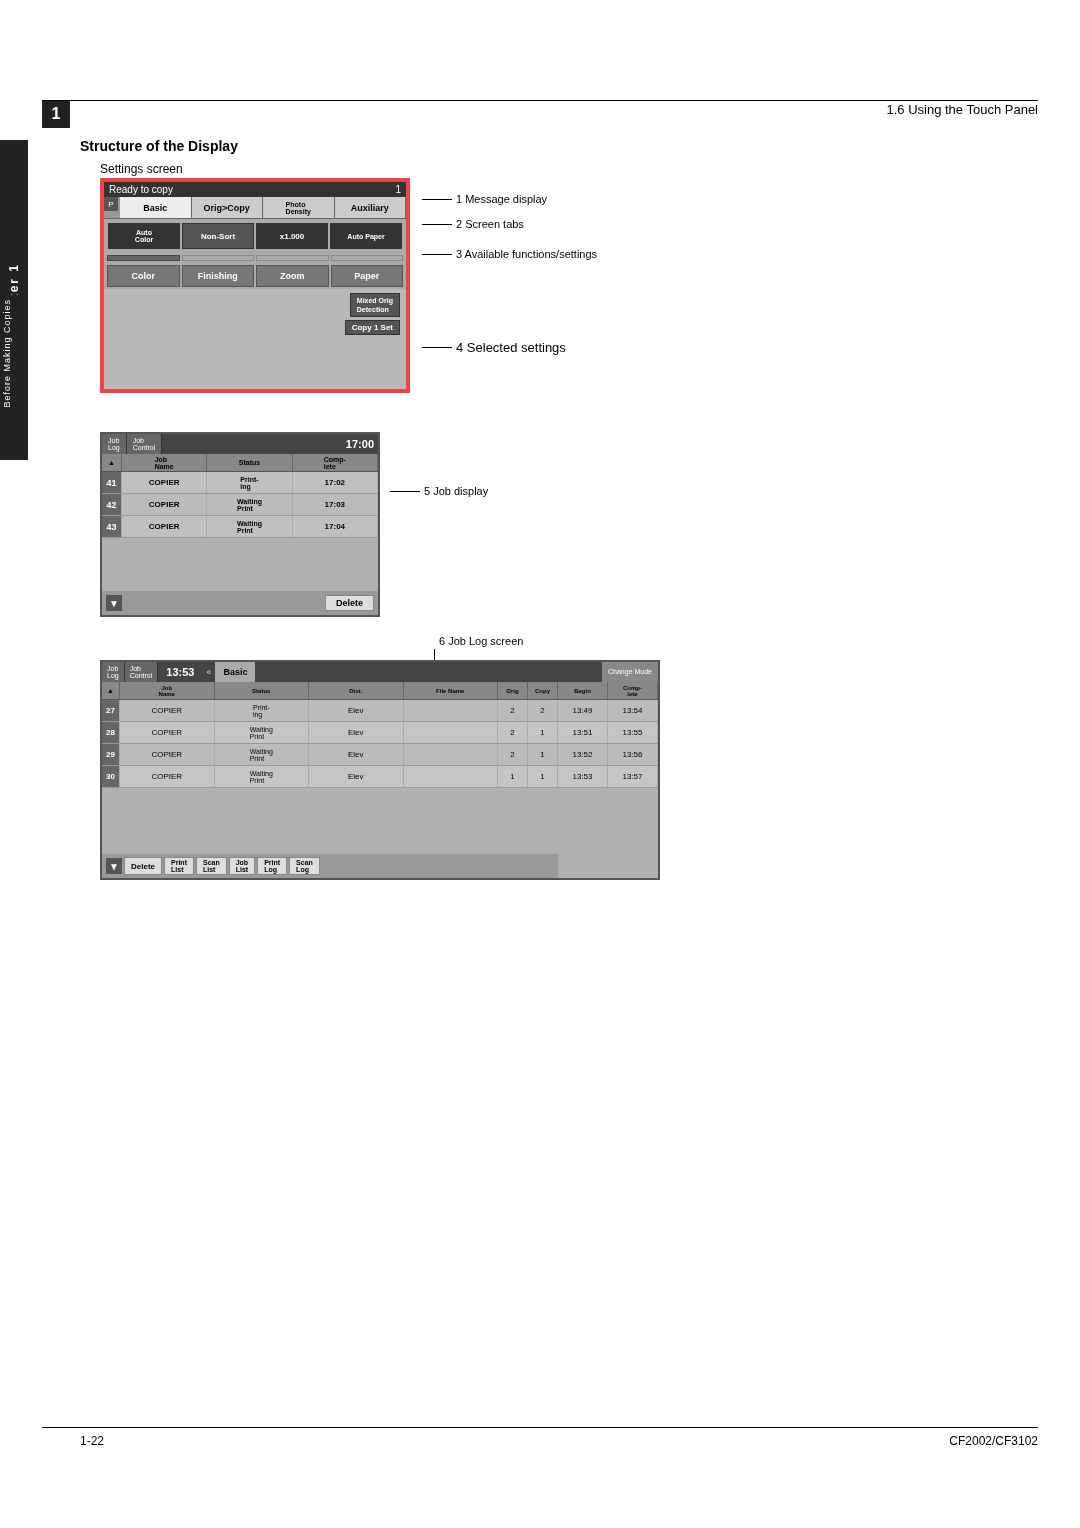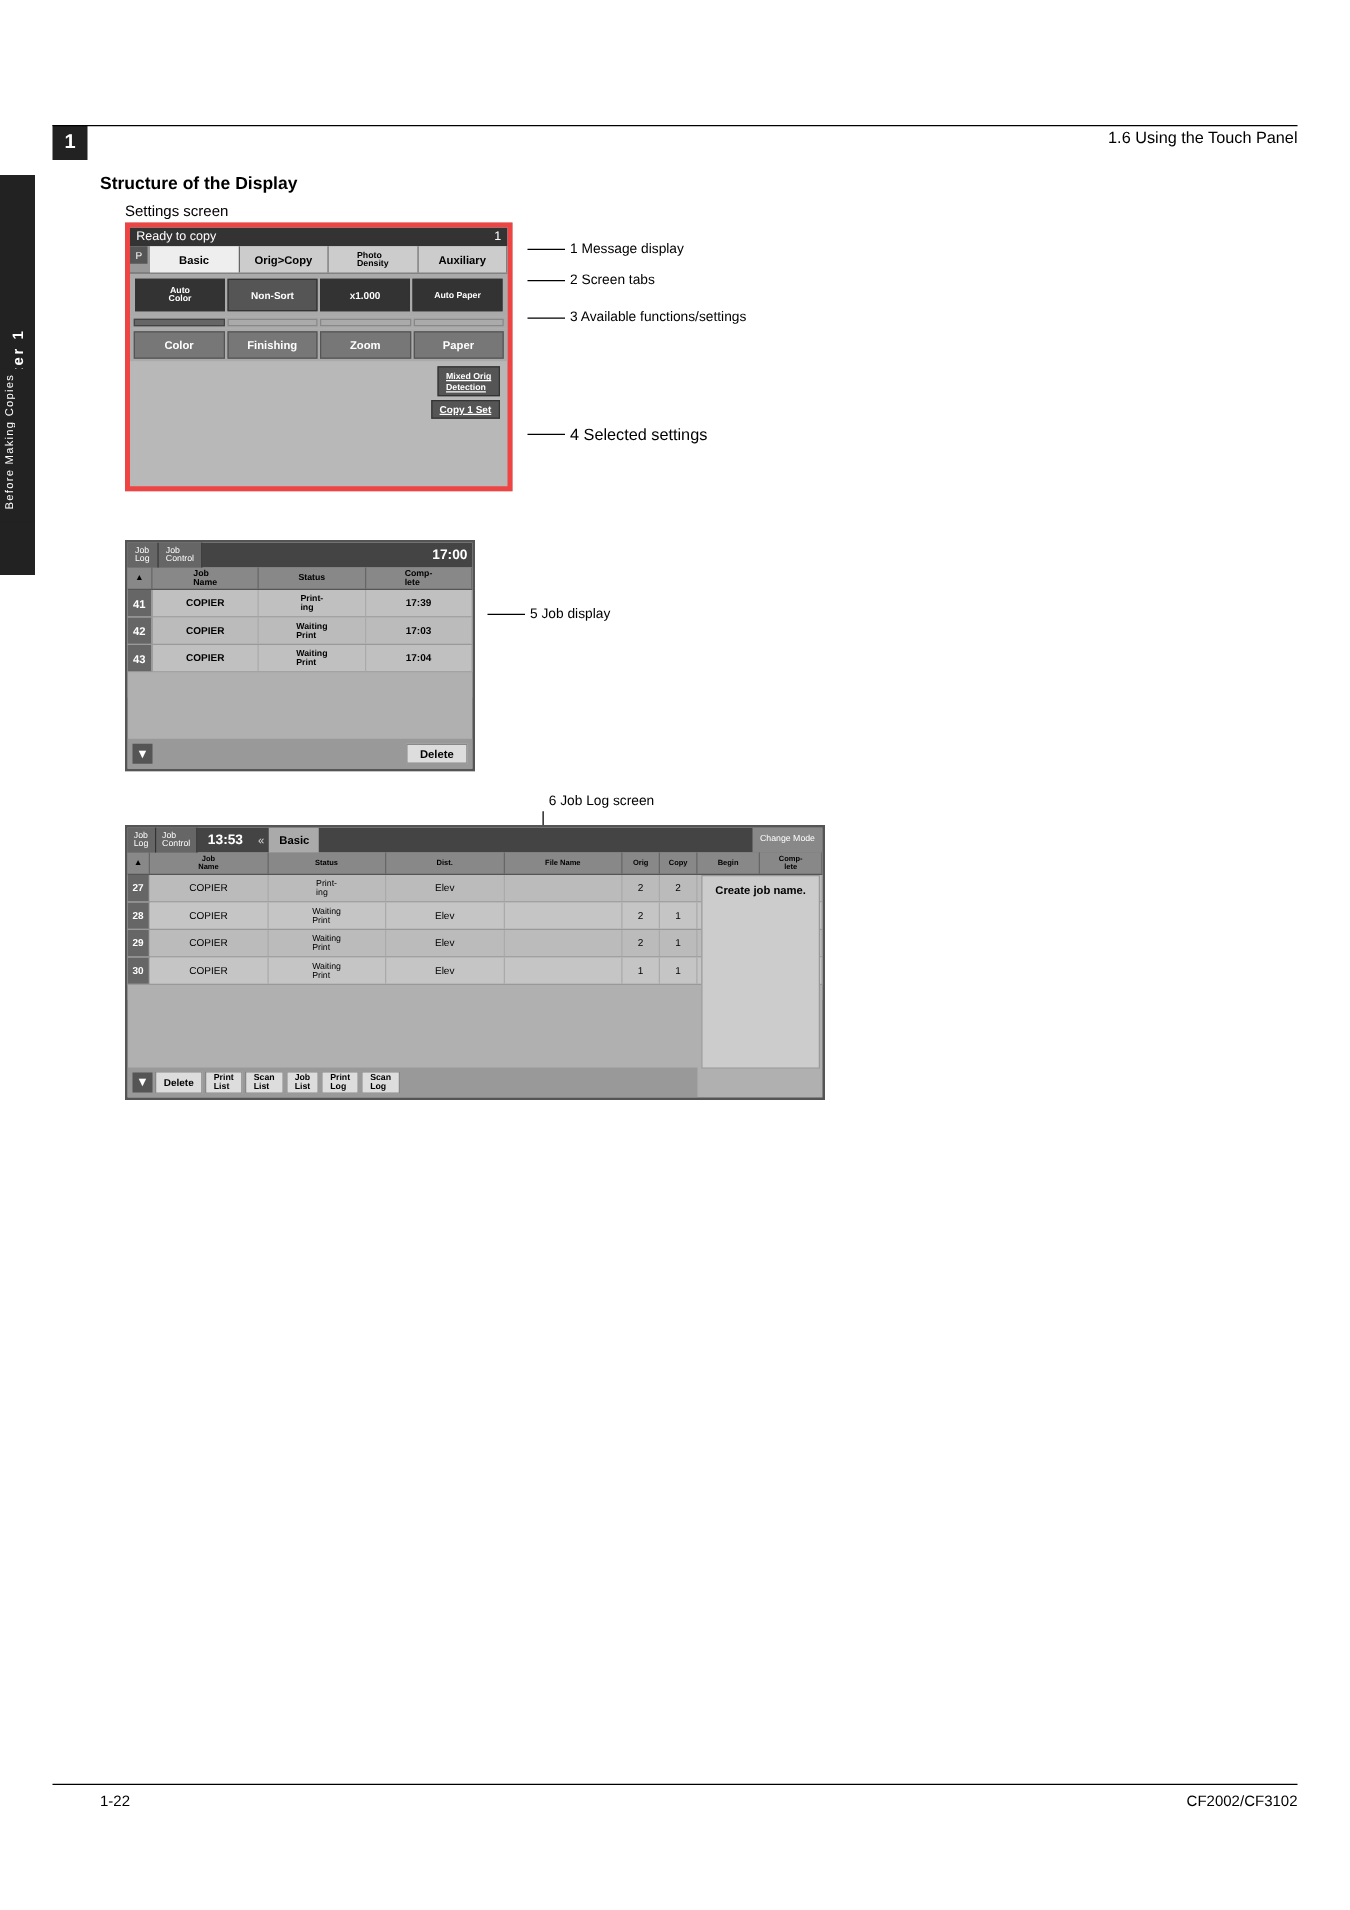--- a/index.html
+++ b/index.html
@@ -188,21 +188,20 @@
       padding: 4px 6px;
     }
     .ss-selected-btn {
       background: #555;
       color: #fff;
       font-size: 8px;
       padding: 2px 6px;
       margin-bottom: 3px;
       border: 1px solid #333;
       font-weight: bold;
-      text-decoration: underline;
     }
 
     
     .job-display {
       position: absolute;
       left: 100px;
       top: 432px;
       width: 280px;
       height: 185px;
       border: 2px solid #555;
@@ -614,21 +613,21 @@
     <div class="jd-header-cell">▲</div>
     <div class="jd-header-cell" style="font-size:7px;">Job<br>Name</div>
     <div class="jd-header-cell">Status</div>
     <div class="jd-header-cell" style="font-size:7px;">Comp-<br>lete</div>
   </div>
 
   <div class="jd-row">
     <div class="jd-cell num">41</div>
     <div class="jd-cell" style="font-size:8px;">COPIER</div>
     <div class="jd-cell" style="font-size:7px;">Print-<br>ing</div>
-    <div class="jd-cell">17:39</div>
+    <div class="jd-cell">17:02</div>
   </div>
 
   <div class="jd-row">
     <div class="jd-cell num">42</div>
     <div class="jd-cell" style="font-size:8px;">COPIER</div>
     <div class="jd-cell" style="font-size:7px;">Waiting<br>Print</div>
     <div class="jd-cell">17:03</div>
   </div>
 
   <div class="jd-row">
@@ -730,23 +729,20 @@
     <div class="jls-cell" style="font-size:8px;">Elev</div>
     <div class="jls-cell"></div>
     <div class="jls-cell">1</div>
     <div class="jls-cell">1</div>
     <div class="jls-cell" style="font-size:8px;">13:53</div>
     <div class="jls-cell" style="font-size:8px;">13:57</div>
   </div>
 
   <div style="height:12px;background:#b0b0b0;"></div>
 
-  <div class="jls-create-job">
-    <span>Create job name.</span>
-  </div>
 
   <div class="jls-bottom">
     <div class="jd-bottom-icon">▼</div>
     <div class="jls-btn">
       <span>Delete</span>
     </div>
     <div class="jls-btn">
       <span style="font-size:7px;">Print<br>List</span>
     </div>
     <div class="jls-btn">

